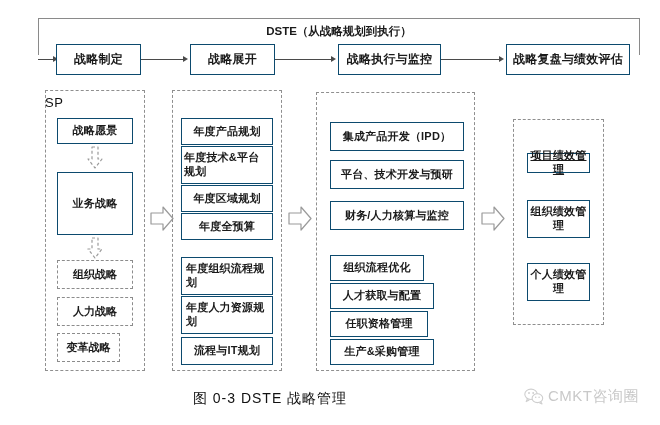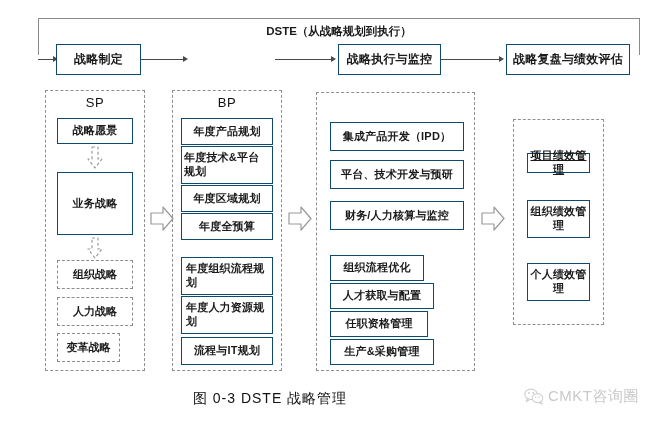--- a/index.html
+++ b/index.html
@@ -36,21 +36,21 @@
   }
   .container{
     position:absolute;box-sizing:border-box;
     border:1px dashed #8f8f8f;
     background:transparent;
   }
   .colhead{
     position:absolute;
     font-size:13px;
     font-weight:normal;
-    text-align:center;
+    text-align:left;
     color:#111;
     letter-spacing:.5px;
   }
 
   
   .bracket{
     position:absolute;
     box-sizing:border-box;
     border:1px solid #8a8a8a;
     border-bottom:none;
@@ -113,20 +113,23 @@
   <div class="hline" style="left:38px;top:59px;width:17px;"></div>
   <div class="arrowhead" style="left:53px;top:55.5px;"></div>
 
   <div class="box" style="left:56px;top:44px;width:85px;height:31px;font-size:12px;">
     <span>战略制定</span>
   </div>
 
   <div class="hline" style="left:141px;top:59px;width:44px;"></div>
   <div class="arrowhead" style="left:183px;top:55.5px;"></div>
 
+  <div class="box" style="left:190px;top:44px;width:85px;height:31px;font-size:12px;">
+    <span>战略展开</span>
+  </div>
 
   <div class="hline" style="left:275px;top:59px;width:58px;"></div>
   <div class="arrowhead" style="left:331px;top:55.5px;"></div>
 
   <div class="box" style="left:338px;top:44px;width:103px;height:31px;font-size:12px;">
     <span>战略执行与监控</span>
   </div>
 
   <div class="hline" style="left:441px;top:59px;width:60px;"></div>
   <div class="arrowhead" style="left:499px;top:55.5px;"></div>
@@ -170,21 +173,20 @@
     <span>变革战略</span>
   </div>
 
   <div class="blockarrow" style="left:150px;top:205px;">
     <svg width="24" height="27" viewBox="0 0 24 27">
       <path d="M1 8 L13 8 L13 2 L23 13.5 L13 25 L13 19 L1 19 Z" fill="#ffffff" stroke="#9a9a9a" stroke-width="1.2" stroke-linejoin="round"></path>
     </svg>
   </div>
 
   <div class="container" style="left:172px;top:90px;width:110px;height:281px;"></div>
-  <div class="colhead" style="left:172px;top:95px;width:110px;">BP</div>
 
   <div class="box" style="left:181px;top:118px;width:92px;height:27px;">
     <span>年度产品规划</span>
   </div>
 
   <div class="box" style="left:181px;top:146px;width:92px;height:38px;justify-content:flex-start;text-align:left;">
     <span>年度技术&amp;平台规划</span>
   </div>
 
   <div class="box" style="left:181px;top:185px;width:92px;height:27px;">

